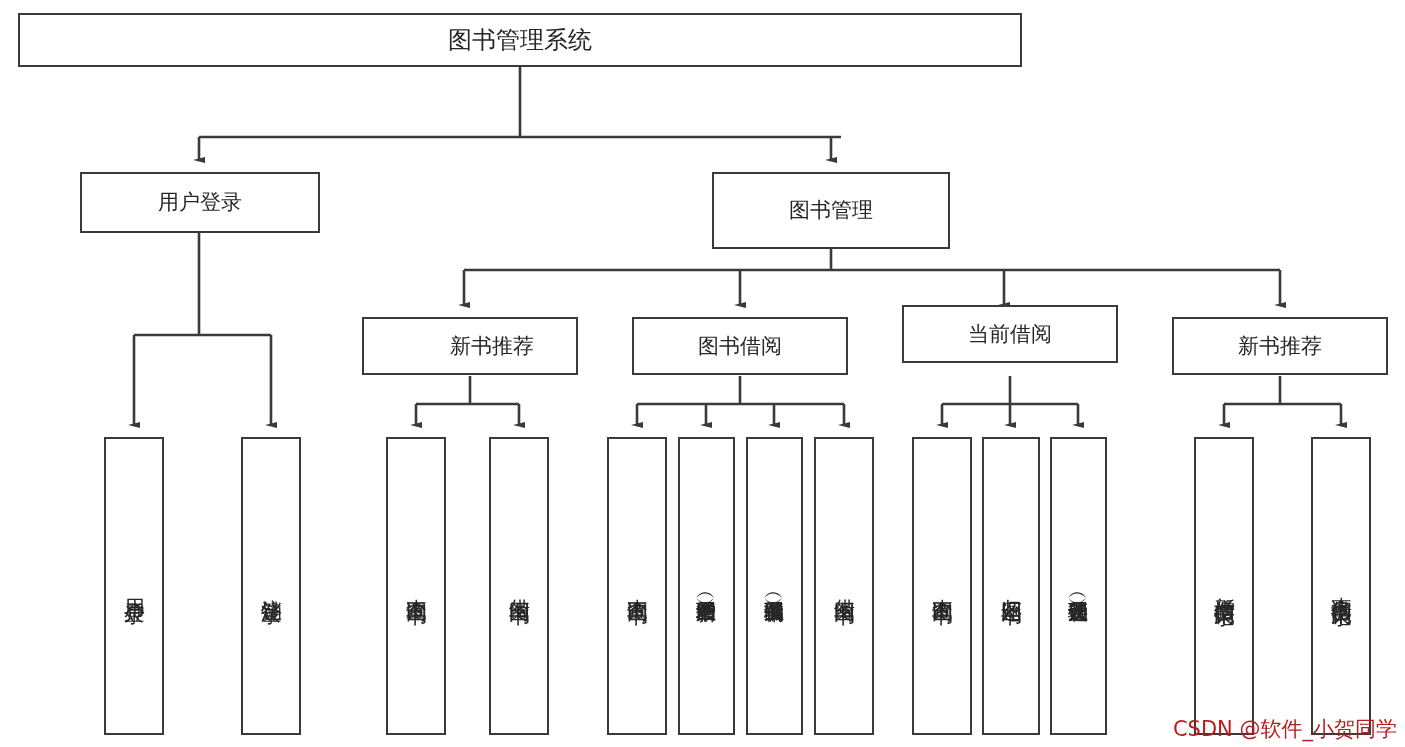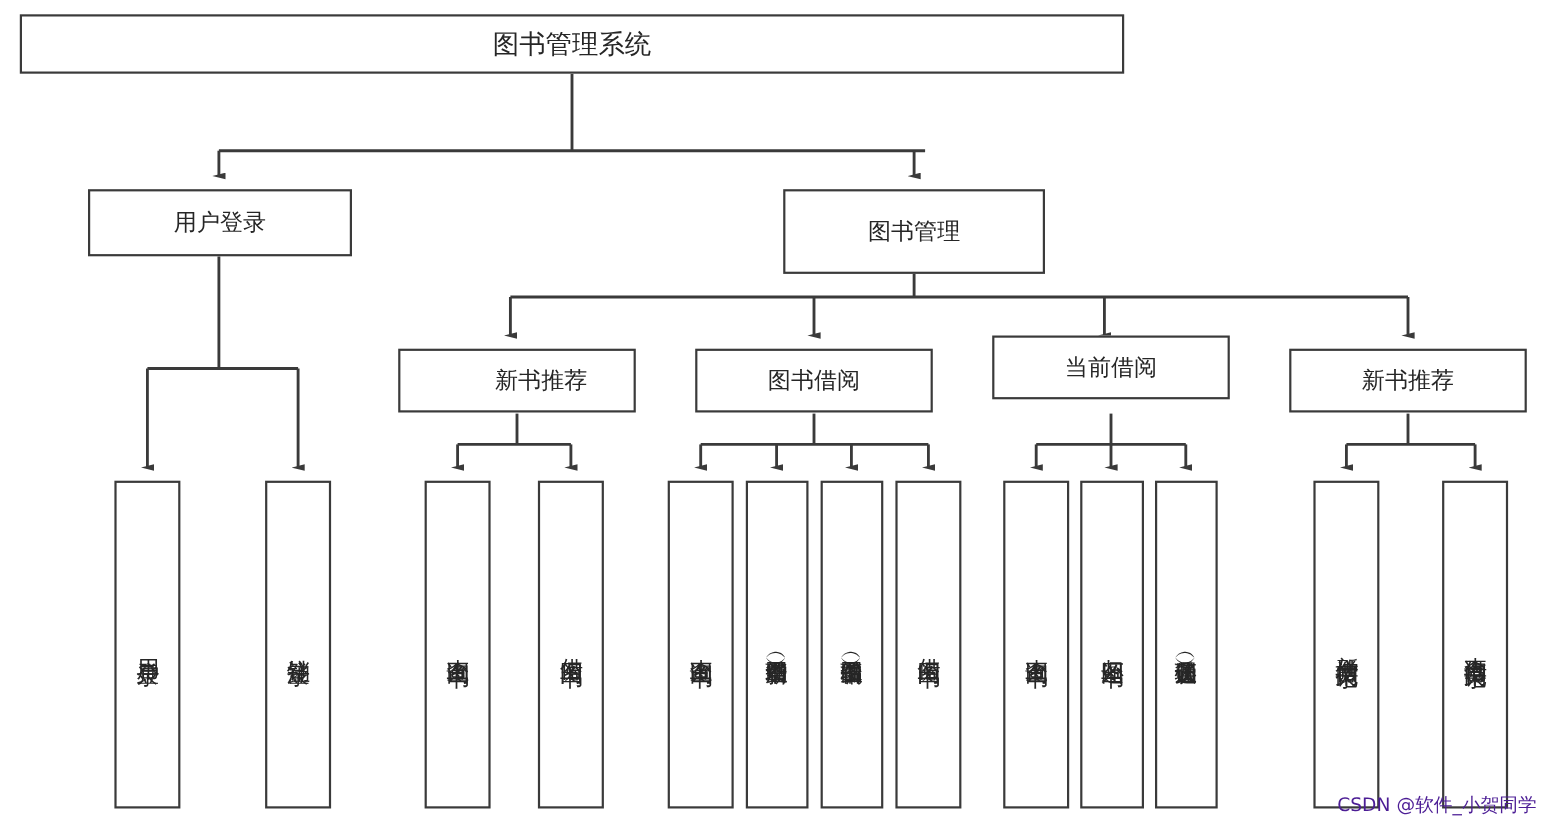--- a/index.html
+++ b/index.html
@@ -61,22 +61,22 @@
     white-space: nowrap;
   }
   .node.vert.tight .node-label {
     font-size: 20px;
     letter-spacing: 0px;
   }
   .watermark {
     position: absolute;
     right: 8px;
     bottom: 4px;
-    font-size: 17px;
-    color: #4c1d95;
+    font-size: 21px;
+    color: #b91c1c;
     white-space: nowrap;
     z-index: 5;
     font-family: "DejaVu Sans", "Liberation Sans", sans-serif;
   }
 </style>
 </head>
 <body>
 
 <div id="diagram-root">
 

